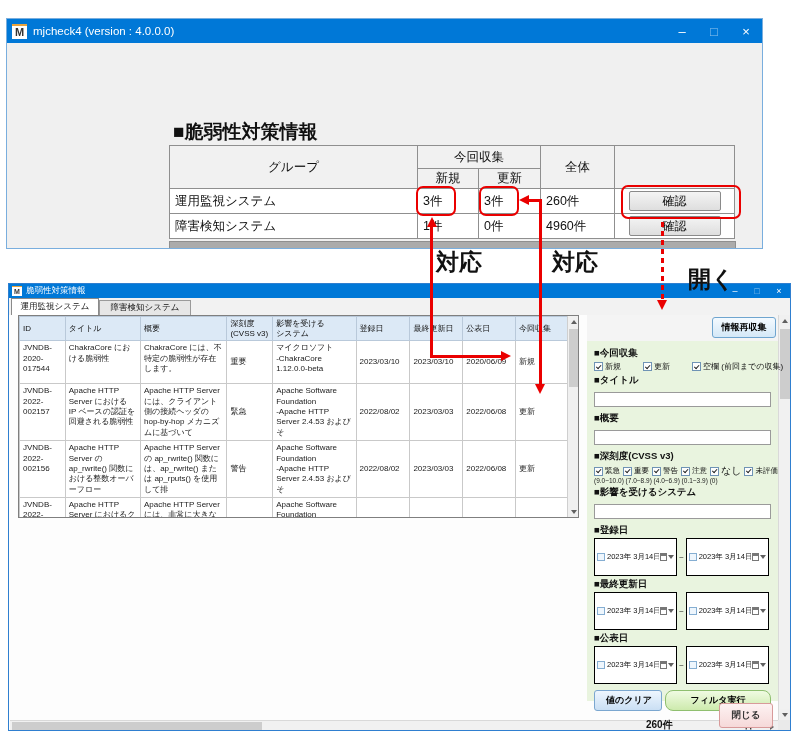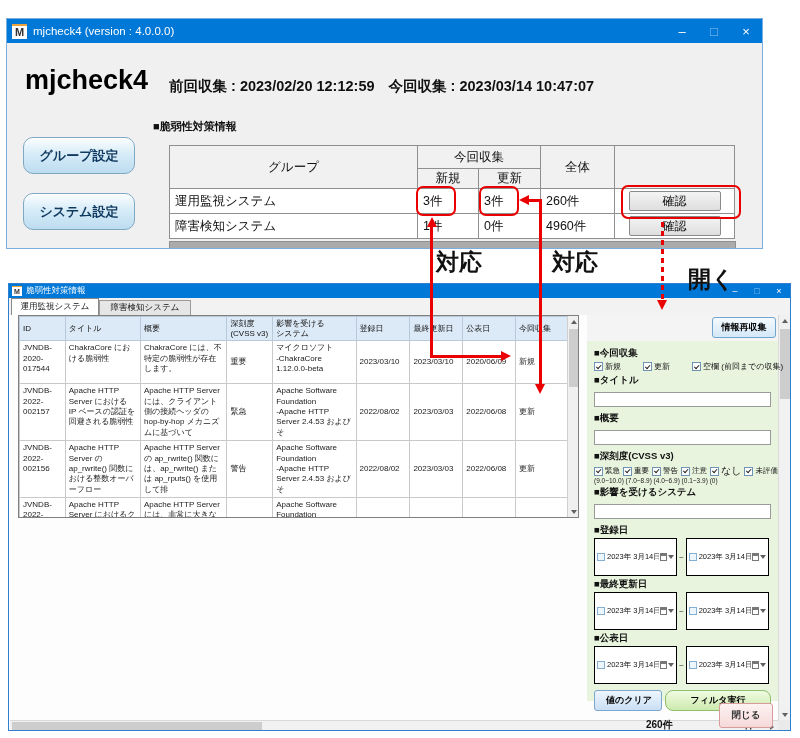--- a/index.html
+++ b/index.html
@@ -19,21 +19,21 @@
 
   
   #mainwin{left:6px;top:18px;width:757px;height:231px;border:1px solid #79aede;overflow:hidden;}
   #mainwin .titlebar{height:24px;padding-left:5px;}
   #mainwin .tb-icon{width:15px;height:15px;font-size:11px;margin-right:6px;}
   #mainwin .tb-title{font-size:11.5px;}
   #mainwin .tb-btn{width:32px;font-size:13px;}
   .appname{position:absolute;left:18px;top:46px;font-size:27px;font-weight:bold;color:#000;}
   .collectline{position:absolute;left:162px;top:58px;font-size:14.5px;font-weight:bold;white-space:nowrap;}
   .collectline span{margin-right:10px;}
-  .sectiontitle{position:absolute;left:146px;top:100px;font-size:11px;font-weight:bold;}
+  .sectiontitle{position:absolute;left:166px;top:100px;font-size:19px;font-weight:bold;}
   .btn3d{position:absolute;left:16px;width:112px;height:37px;border:1px solid #7fa8c4;border-radius:10px;
          background:linear-gradient(#fbfeff,#d7ecf8 45%,#bcdcf0);color:#10395f;font-weight:bold;
          font-size:13px;display:flex;align-items:center;justify-content:center;cursor:pointer;
          box-shadow:inset 0 1px 0 #fff;}
   #btn-group{top:118px;} #btn-system{top:174px;}
   .t1wrap{position:absolute;left:162px;top:126px;}
   table.t1{border-collapse:collapse;table-layout:fixed;background:#fff;}
   table.t1 th,table.t1 td{border:1px solid #8f8f8f;font-size:12.5px;font-weight:normal;padding:0 5px;}
   table.t1 th{background:#f1f1f1;text-align:center;}
   table.t1 tr.hr1 th{height:23px;} table.t1 tr.hr2 th{height:20px;}
@@ -128,28 +128,21 @@
   <div class="window" id="mainwin">
     <div class="titlebar">
       <span class="tb-icon">M</span>
       <span class="tb-title">mjcheck4 (version : 4.0.0.0)</span>
       <span class="tb-controls">
         <span class="tb-btn">–</span>
         <span class="tb-btn" style="opacity:.55">□</span>
         <span class="tb-btn">×</span>
       </span>
     </div>
-    <div class="appname">mjcheck4</div>
-    <div class="collectline">
-      <span>前回収集 : 2023/02/20 12:12:59</span>
-      <span>今回収集 : 2023/03/14 10:47:07</span>
-    </div>
     <div class="sectiontitle">■脆弱性対策情報</div>
-    <button class="btn3d" id="btn-group">グループ設定</button>
-    <button class="btn3d" id="btn-system">システム設定</button>
 
     <div class="t1wrap">
       <table class="t1">
         <colgroup>
             <col style="width:248px">
             <col style="width:61px">
             <col style="width:62px">
             <col style="width:74px">
             <col style="width:120px">
           </colgroup>

